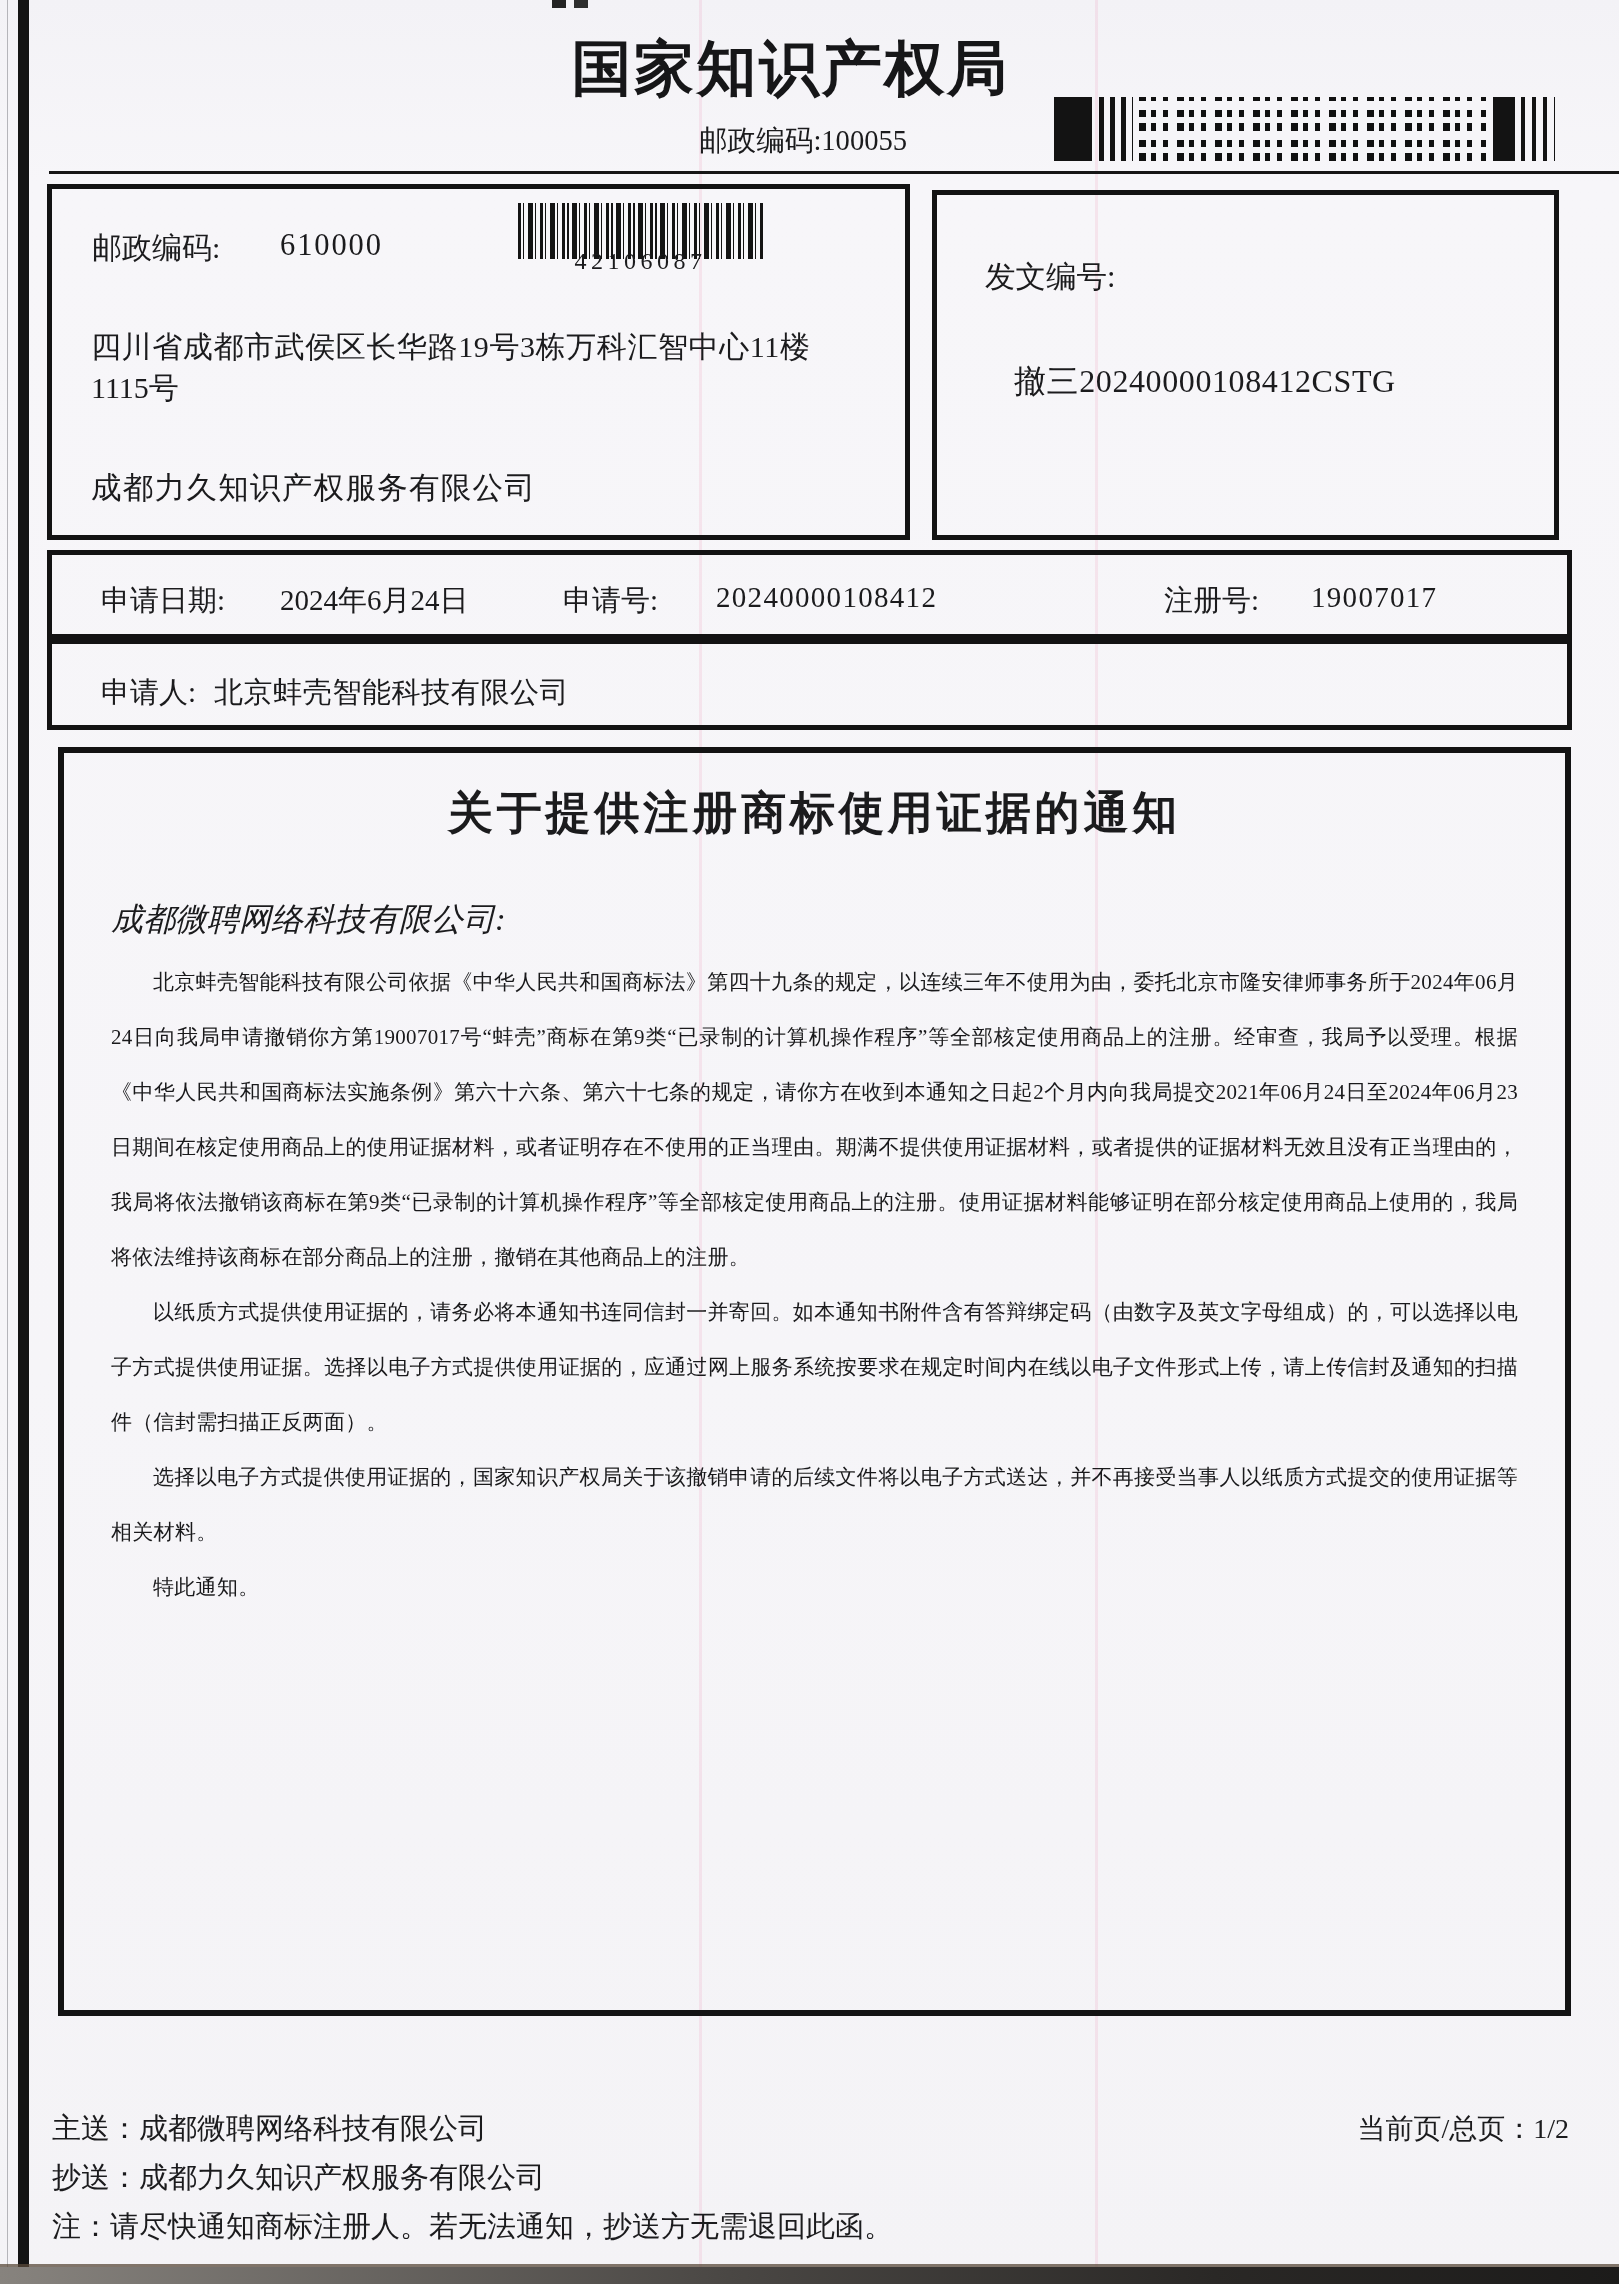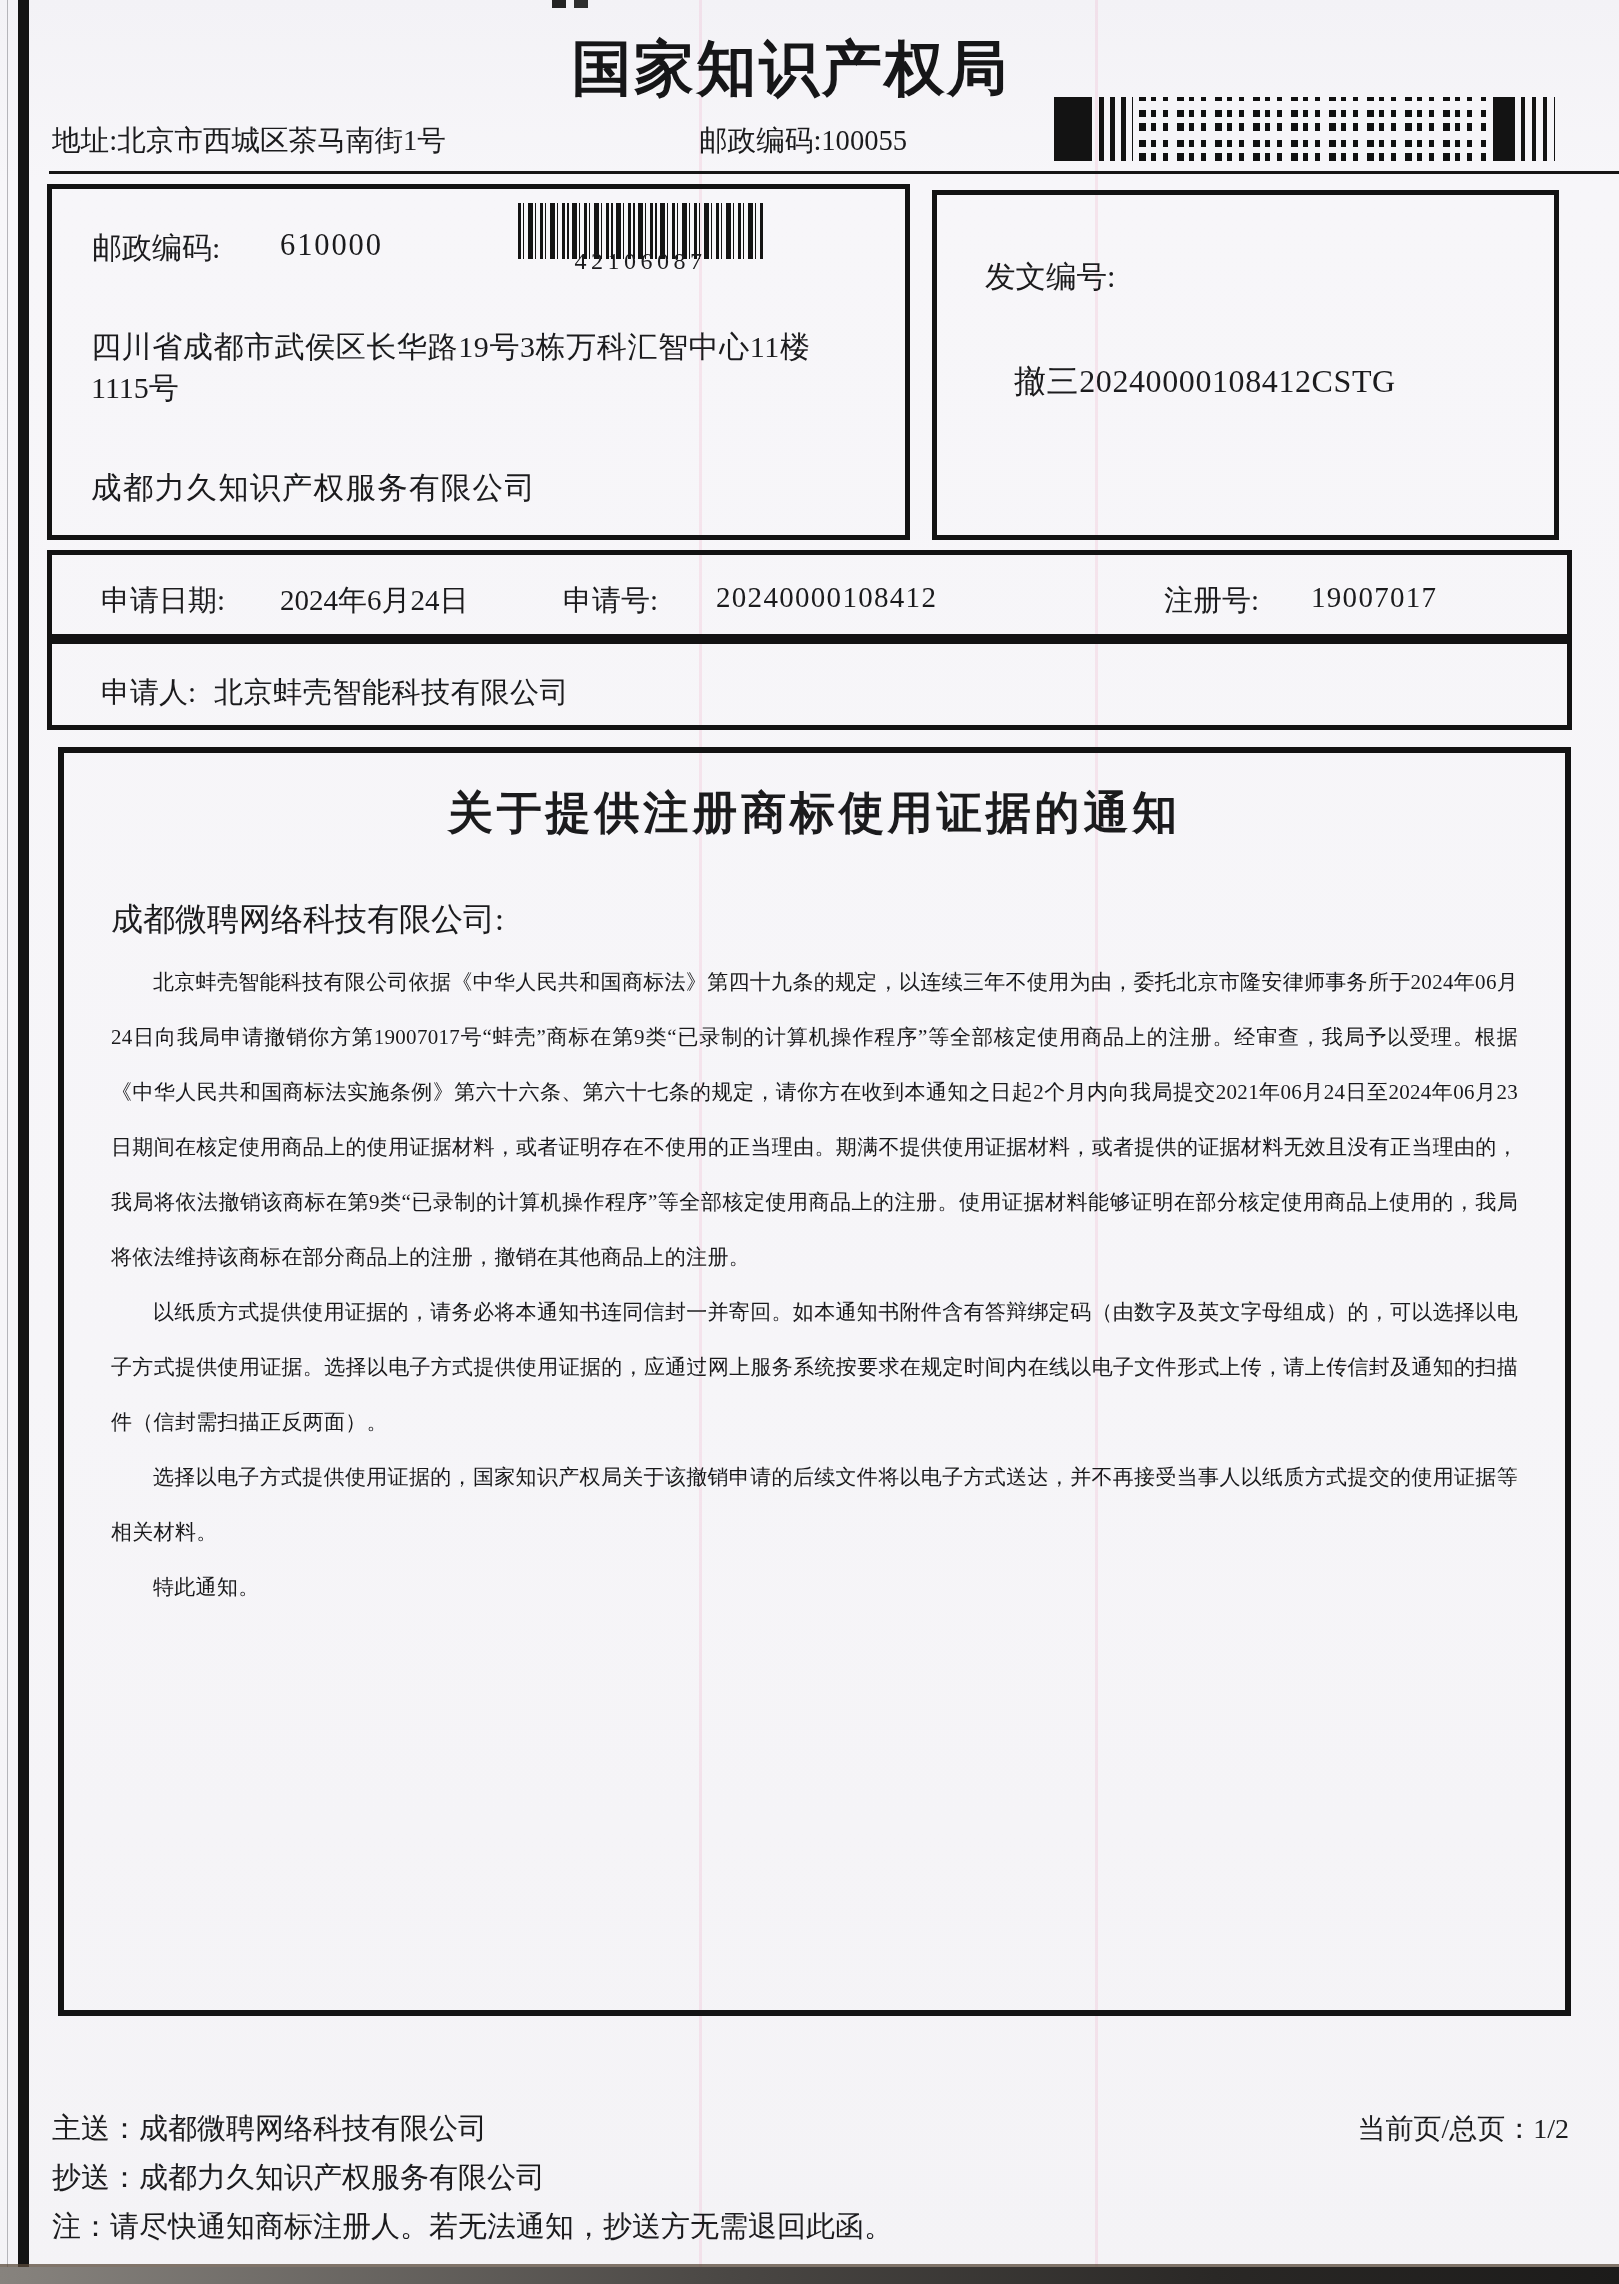--- a/index.html
+++ b/index.html
@@ -56,42 +56,41 @@
   .meta-box span{position:absolute;top:26px;font-size:29px;white-space:nowrap;}
   .m-date-l{left:49px;} .m-date-v{left:228px;} .m-appno-l{left:511px;} .m-appno-v{left:664px;letter-spacing:1.3px;}
   .m-regno-l{left:1112px;} .m-regno-v{left:1259px;letter-spacing:1.3px;}
 
   .applicant-box{left:47px;top:639px;width:1525px;height:91px;}
   .applicant-box span{position:absolute;top:28.6px;font-size:29px;white-space:nowrap;}
   .a-label{left:49px;} .a-value{left:162px;letter-spacing:0.6px;}
 
   .main-box{left:58px;top:747px;width:1513px;height:1269px;border-width:6.5px;}
   .notice-title{margin:38px 0 0 0;text-align:center;font-size:45px;font-weight:700;letter-spacing:3.9px;line-height:1;}
-  .salutation{margin:64px 0 0 47px;font-size:32px;line-height:39px;}
+  .salutation{margin:64px 0 0 47px;font-size:32px;line-height:39px;font-style:italic;}
   .body-text{margin:16px 47px 0 47px;}
   .body-text p{margin:0;font-size:21px;line-height:55px;text-align:justify;text-indent:2em;letter-spacing:0.3px;color:#19191b;}
 
   
   .f-line{position:absolute;left:52px;font-size:29px;white-space:nowrap;}
   .f-main{top:2109px;} .f-cc{top:2158px;} .f-note{top:2207px;text-align:center;}
   .f-page{position:absolute;right:51px;top:2110px;font-size:28px;white-space:nowrap;}
 </style>
 </head>
 <body>
 
 <div class="page">
 
   <div class="scan-left-thin"></div>
   <div class="scan-left-band"></div>
   <div class="pink-line pink-1"></div>
   <div class="pink-line pink-2"></div>
   <div class="top-mark"></div>
 
   <div class="agency-title">国家知识产权局</div>
-  <div class="hq-address">地址:北京市西城区茶马南街1号</div>
   <div class="hq-postal">邮政编码:100055</div>
 
   <div class="barcode2d">
     <div class="b2d-solid"></div>
     <div class="b2d-bars"></div>
     <div class="b2d-matrix"></div>
     <div class="b2d-solid r"></div>
     <div class="b2d-bars"></div>
   </div>
 

